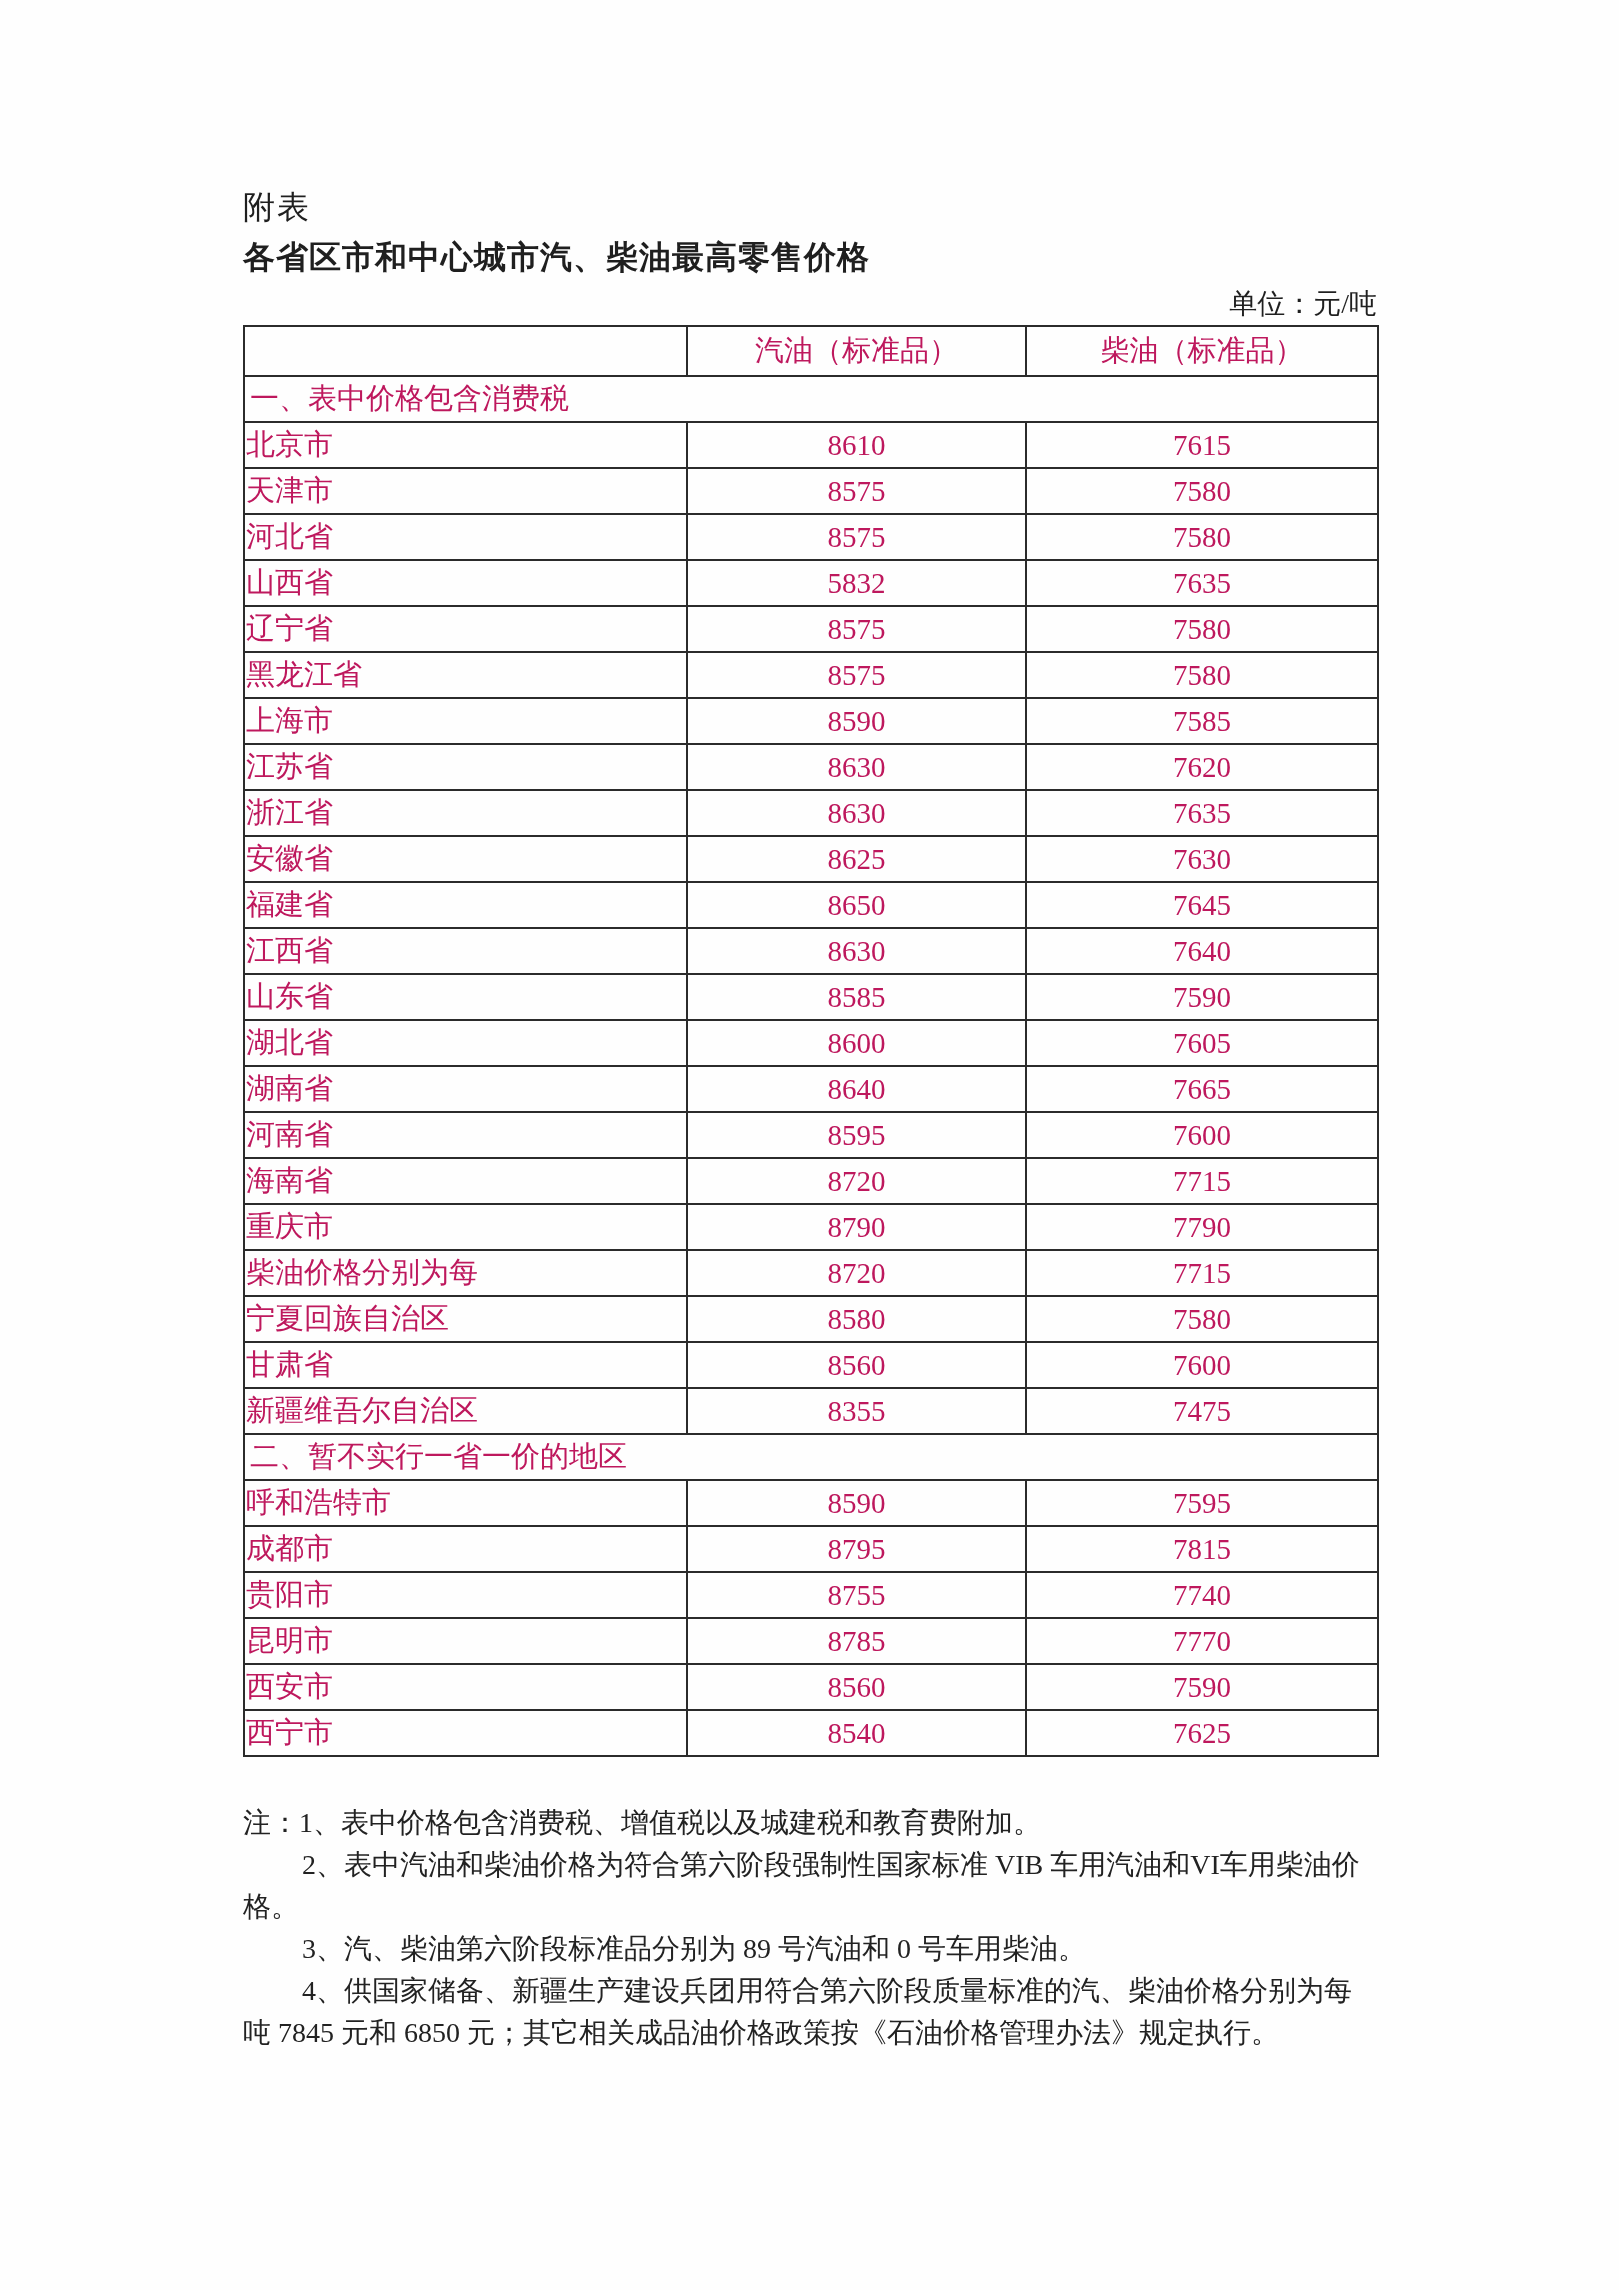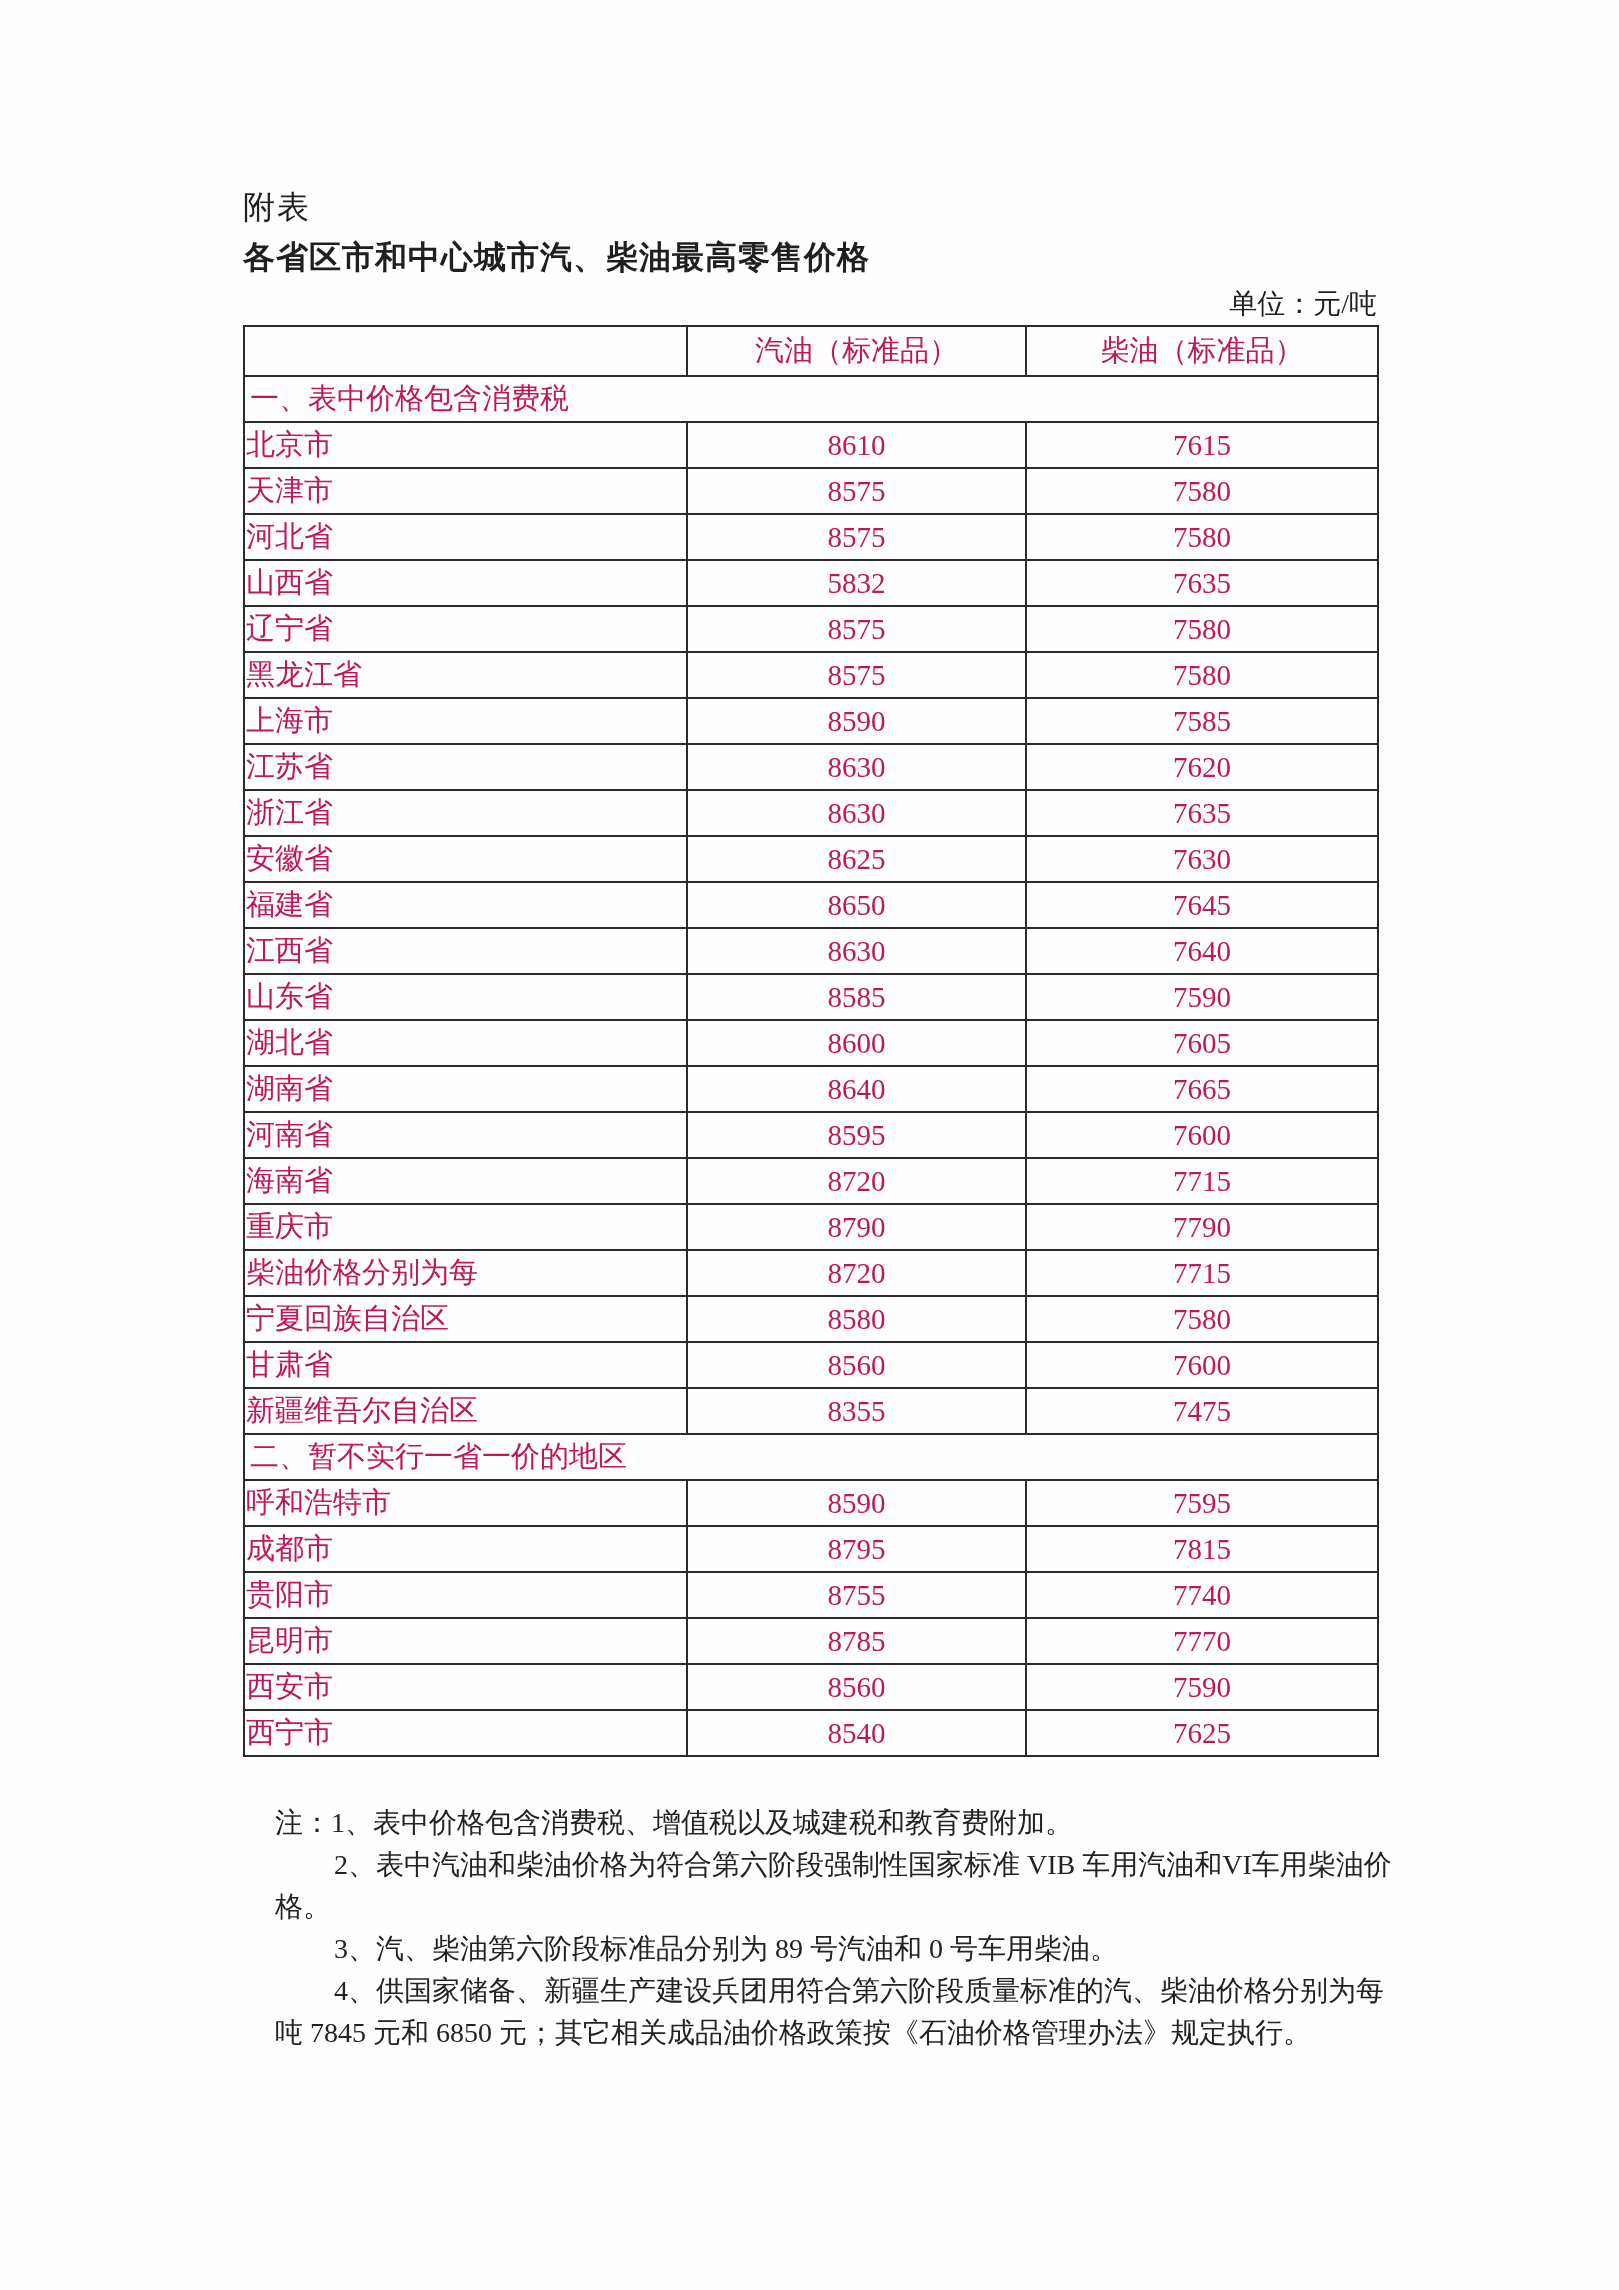--- a/index.html
+++ b/index.html
@@ -82,21 +82,20 @@
     position: absolute;
     left: 243px;
     top: 1802px;
     width: 1157px;
     font-size: 28px;
     line-height: 42px;
     color: #222222;
   }
   .note-line {
     white-space: nowrap;
-    margin-left: 32px;
   }
   .note-line.indent {
     padding-left: 59px;
   }
 </style>
 </head>
 <body>
 
 <div class="page">
 

